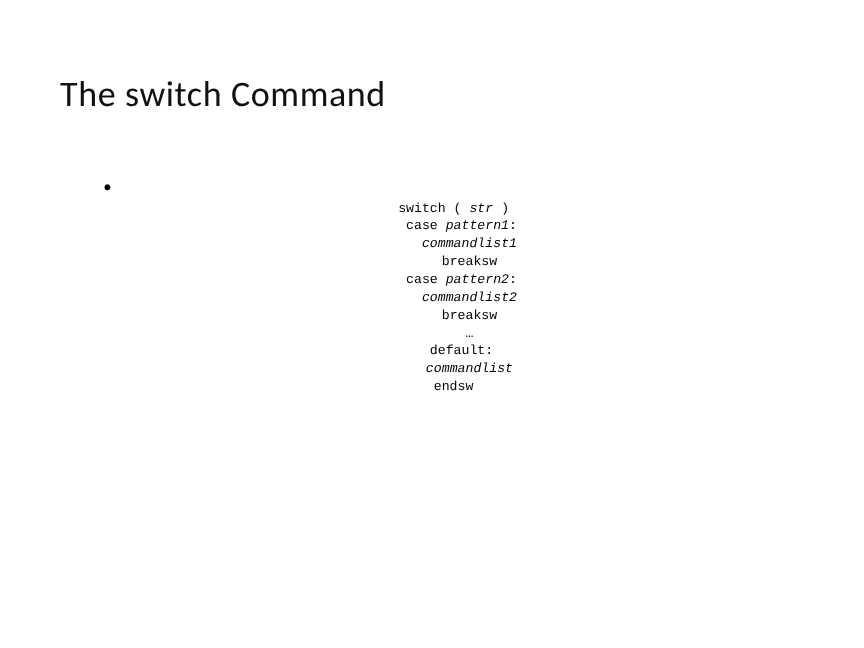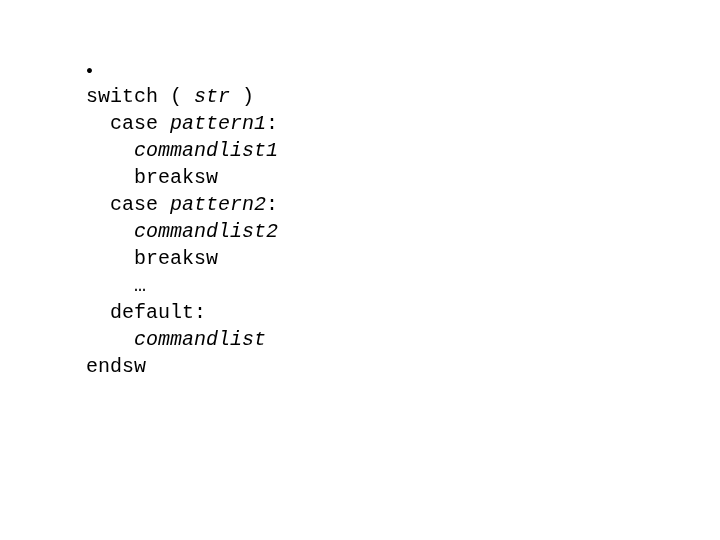--- a/index.html
+++ b/index.html
@@ -41,30 +41,32 @@
     text-align: left;
     font-size: 14px;
     line-height: 1.4;
     padding-top:1px;
   }
   .bullet-text {
     font-weight: 600;
   }
   .code {
     font-family: "Courier New", Courier, monospace;
-    font-size: 20px;
+    font-size: 11px;
     line-height: 1.35;
     white-space: pre;
+    text-align: center;
   }
   .italic { font-style: italic; }
 </style>
 </head>
 <body>
 
 <div class="slide">
+  <h1 class="title">The switch Command</h1>
 
   <div class="body">
     <div class="bullet-line">
       <span class="bullet-dot">•</span>
     </div>
 
     <div class="code"><span>switch ( </span><span class="italic">str</span><span> )</span>
 <span>  case </span><span class="italic">pattern1</span><span>:</span>
 <span>    </span><span class="italic">commandlist1</span>
 <span>    breaksw</span>

